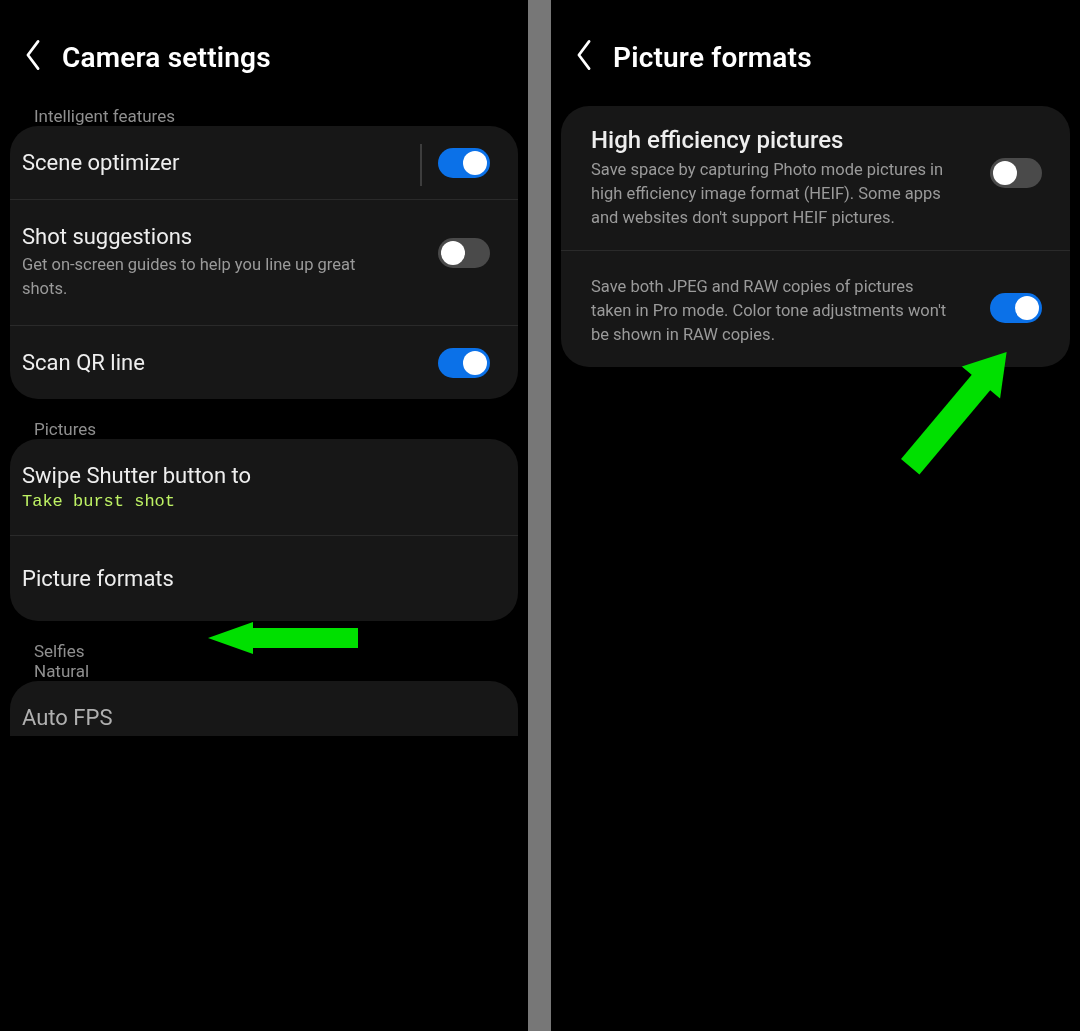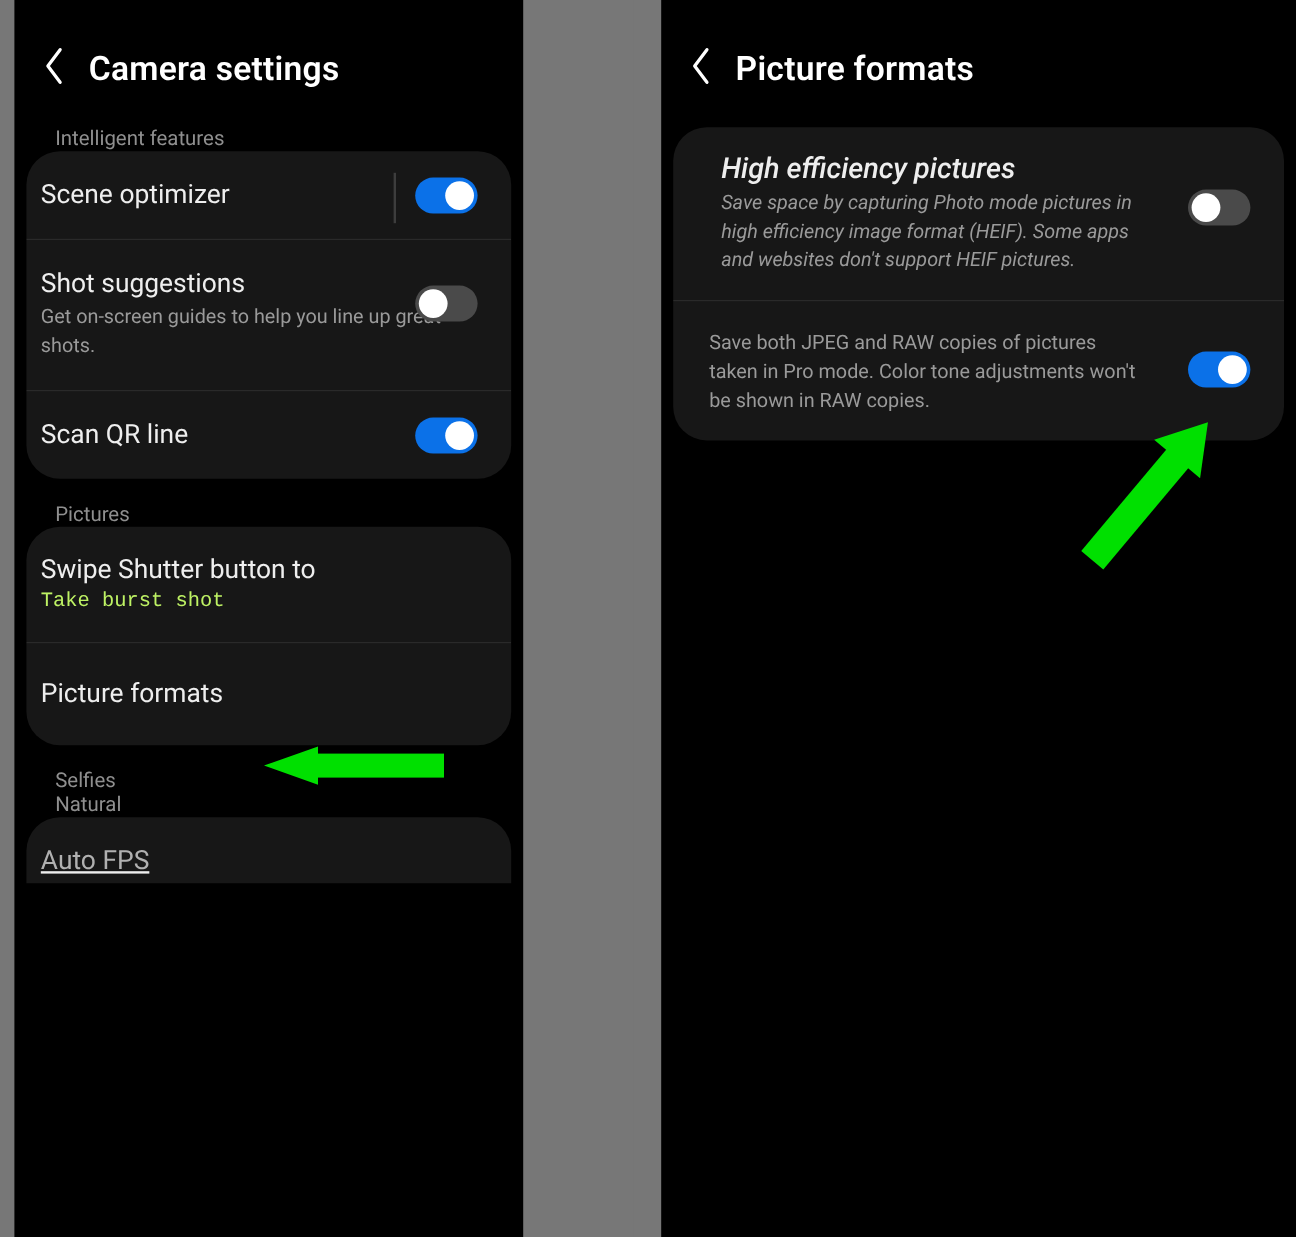--- a/index.html
+++ b/index.html
@@ -1,19 +1,19 @@
 <!DOCTYPE html>
 <html><head>
 <meta charset="utf-8">
 <style>
   * { box-sizing: border-box; margin: 0; padding: 0; }
   html, body { width: 1080px; height: 1031px; background: #777; font-family: -apple-system, "Segoe UI", Roboto, Arial, sans-serif; overflow: hidden; }
   .stage { width: 1080px; height: 1031px; position: relative; }
   .phone { position: absolute; top: 0; height: 1031px; background: #000; overflow: hidden; color: #eee; }
-  .phone.left  { left: 12px;   width: 424px; }
+  .phone.left  { left: 0;   width: 528px; }
   .phone.right { left: 551px; width: 529px; }
   .gap { position:absolute; top:0; left:528px; width:23px; height:1031px; background:#777; }
 
   .appbar { display:flex; align-items:center; gap:18px; padding: 38px 22px 30px 22px; }
   .appbar .title { font-size: 28px; font-weight: 600; color:#fff; letter-spacing:.2px; }
   .back-icon svg { width:22px; height:34px; }
 
   .section-header { font-size: 17px; color:#8f8f8f; padding: 0 34px 0 34px; }
 
   .card { background:#171717; margin: 0 10px 20px 10px; border-radius: 28px; overflow:hidden; }
@@ -95,21 +95,21 @@
       <div class="row" style="padding-top:30px;padding-bottom:30px;">
         <div class="label">Picture formats</div>
       </div>
     </div>
 
     <div class="section-header">Selfies</div>
 
 
     <div class="section-header">Natural</div>
 
-    <div class="card faded" style="margin-bottom:16px; border-bottom-left-radius:0; border-bottom-right-radius:0;text-decoration:underline;">
+    <div class="card faded" style="margin-bottom:16px; border-bottom-left-radius:0; border-bottom-right-radius:0;">
       <div class="row" style="padding-bottom:6px;">
         <div class="label dim">Auto FPS</div>
       </div>
     </div>
 
     <div class="arrow" style="left:208px; top:598px;">
       <svg width="150" height="80" viewBox="0 0 150 80">
         <path d="M150 40 L45 40 L45 24 L0 40 L45 56 L45 40" fill="#00e000"></path>
         <rect x="45" y="30" width="105" height="20" fill="#00e000"></rect>
       </svg>
@@ -122,21 +122,21 @@
     <div class="appbar">
       <span class="back-icon">
         <svg viewBox="0 0 24 40">
             <path d="M18 4 L6 20 L18 36" stroke="#fff" stroke-width="3.2" fill="none" stroke-linecap="round" stroke-linejoin="round"></path>
           </svg>
       </span>
       <span class="title">Picture formats</span>
     </div>
 
     <div class="card">
-      <div class="row" style="padding:20px 40px;font-style:italic;">
+      <div class="row" style="padding:20px 30px;">
         <div class="label big">High efficiency pictures</div>
         <div class="sub" style="max-width:360px;">Save space by capturing Photo mode pictures in high efficiency image format (HEIF). Some apps and websites don't support HEIF pictures.</div>
         <div class="toggle off" style="top:52px;">
             <div class="knob"></div>
           </div>
       </div>
       <div class="row" style="padding:20px 30px;">
         <div class="sub" style="max-width:360px;">Save both JPEG and RAW copies of pictures taken in Pro mode. Color tone adjustments won't be shown in RAW copies.</div>
         <div class="toggle on" style="top:42px;">
             <div class="knob"></div>

